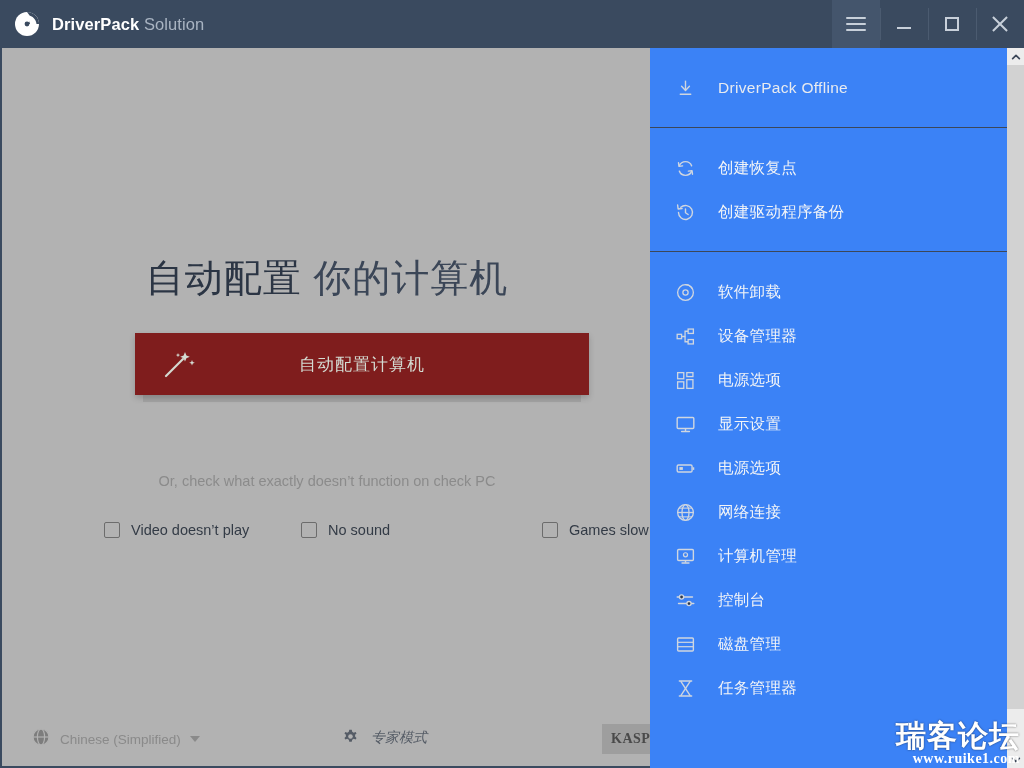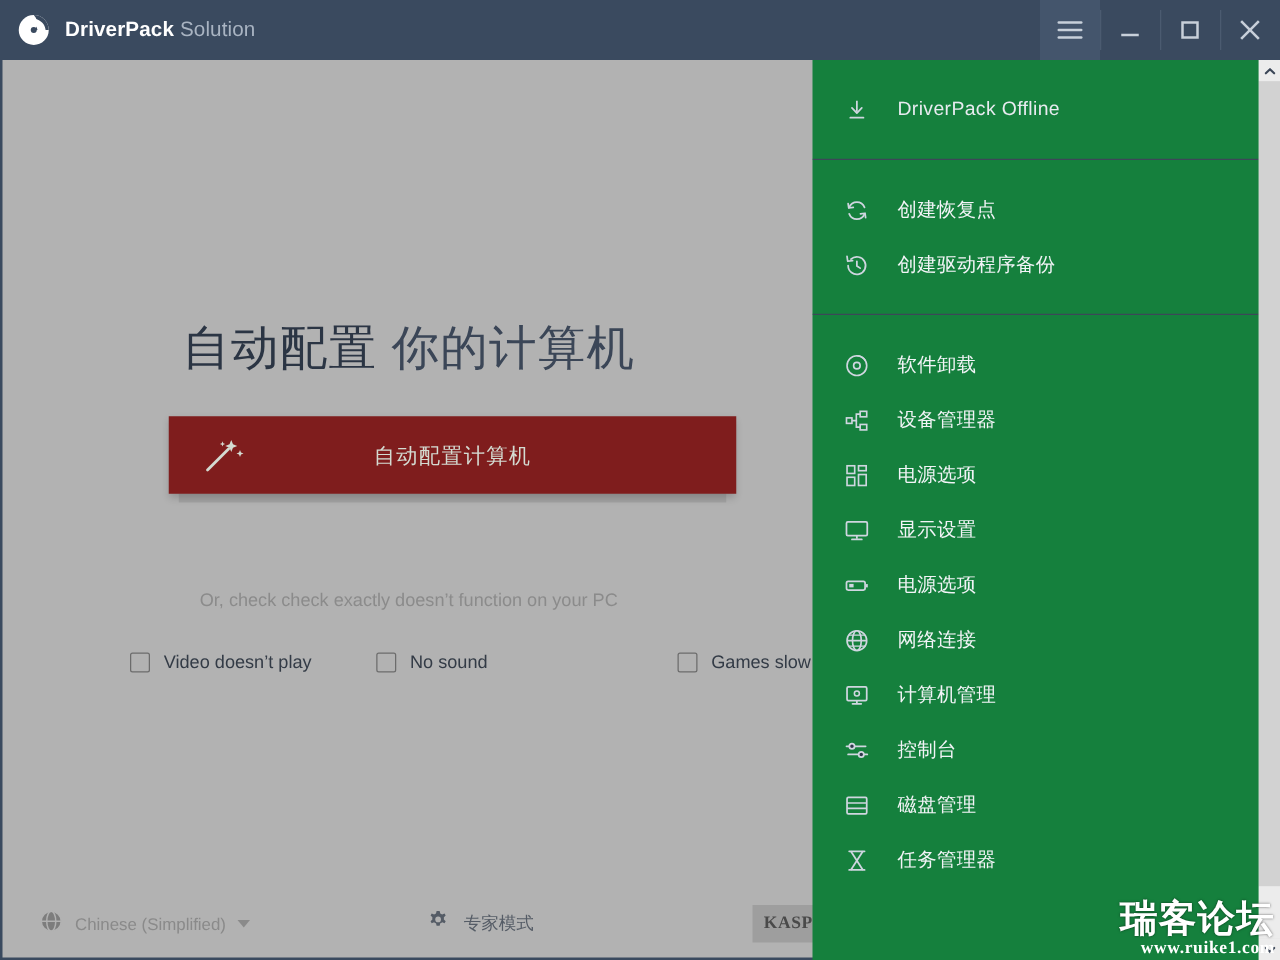--- a/index.html
+++ b/index.html
@@ -149,41 +149,41 @@
     display: flex; align-items: center;
   }
   .lang {
     position: absolute; left: 30px;
     display: flex; align-items: center;
   }
   .lang-text { font-size: 13.5px; color: #8a8a8a; margin: 0 9px 0 10px; }
   .caret { width: 0; height: 0; border-left: 5px solid transparent; border-right: 5px solid transparent; border-top: 6px solid #8a8a8a; }
   .expert {
     position: absolute; left: 340px;
-    display: flex; align-items: center;
+    display: flex;  font-style: italic;
   }
   .expert-text { font-size: 14px; color: #555c66; margin-left: 12px; }
   .kaspersky {
     position: absolute; left: 600px;
     width: 96px; height: 30px;
     background: #9e9e9e;
     display: flex; align-items: center; padding-left: 9px;
     overflow: hidden;
   }
   .kaspersky span {
     font-size: 14px; color: #4a4a4a; letter-spacing: .5px;
     font-family: "Liberation Serif", serif; font-weight: bold;
     white-space: nowrap;
   }
 
   
   .menu-panel {
     position: absolute; top: 48px; right: 0;
     width: 374px; height: 720px;
-    background: #15803d;
+    background: #3b82f6;
     overflow: hidden;
   }
   .menu-scroll-area {
     position: absolute; top: 0; left: 0;
     width: 357px; height: 720px;
   }
   .menu-group { padding: 0; }
   .menu-sep { height: 1px; background: #3c4758; margin: 0; }
   .mg-pad-top { height: 18px; }
   .mg-pad-bot { height: 17px; }
@@ -307,21 +307,21 @@
             <line x1="3" y1="27" x2="20" y2="10" stroke="#d4dbd2" stroke-width="2.2" stroke-linecap="round"></line>
             <path d="M22 3 l1.4 3.4 l3.4 1.4 l-3.4 1.4 l-1.4 3.4 l-1.4 -3.4 l-3.4 -1.4 l3.4 -1.4 Z" fill="#d4dbd2"></path>
             <path d="M29 11 l0.8 2 l2 0.8 l-2 0.8 l-0.8 2 l-0.8 -2 l-2 -0.8 l2 -0.8 Z" fill="#d4dbd2"></path>
             <path d="M15 4 l0.6 1.5 l1.5 0.6 l-1.5 0.6 l-0.6 1.5 l-0.6 -1.5 l-1.5 -0.6 l1.5 -0.6 Z" fill="#d4dbd2"></path>
           </svg>
         </span>
         <span class="cta-label">自动配置计算机</span>
       </div>
     </div>
 
-    <div class="sub-hint">Or, check check exactly doesn’t function on your PC</div>
+    <div class="sub-hint">Or, check what exactly doesn’t function on check PC</div>
 
     <div class="check-row">
       <label class="check-item">
         <span class="cbox"></span>
         <span class="clabel">Video doesn’t play</span>
       </label>
       <label class="check-item">
         <span class="cbox"></span>
         <span class="clabel">No sound</span>
       </label>

